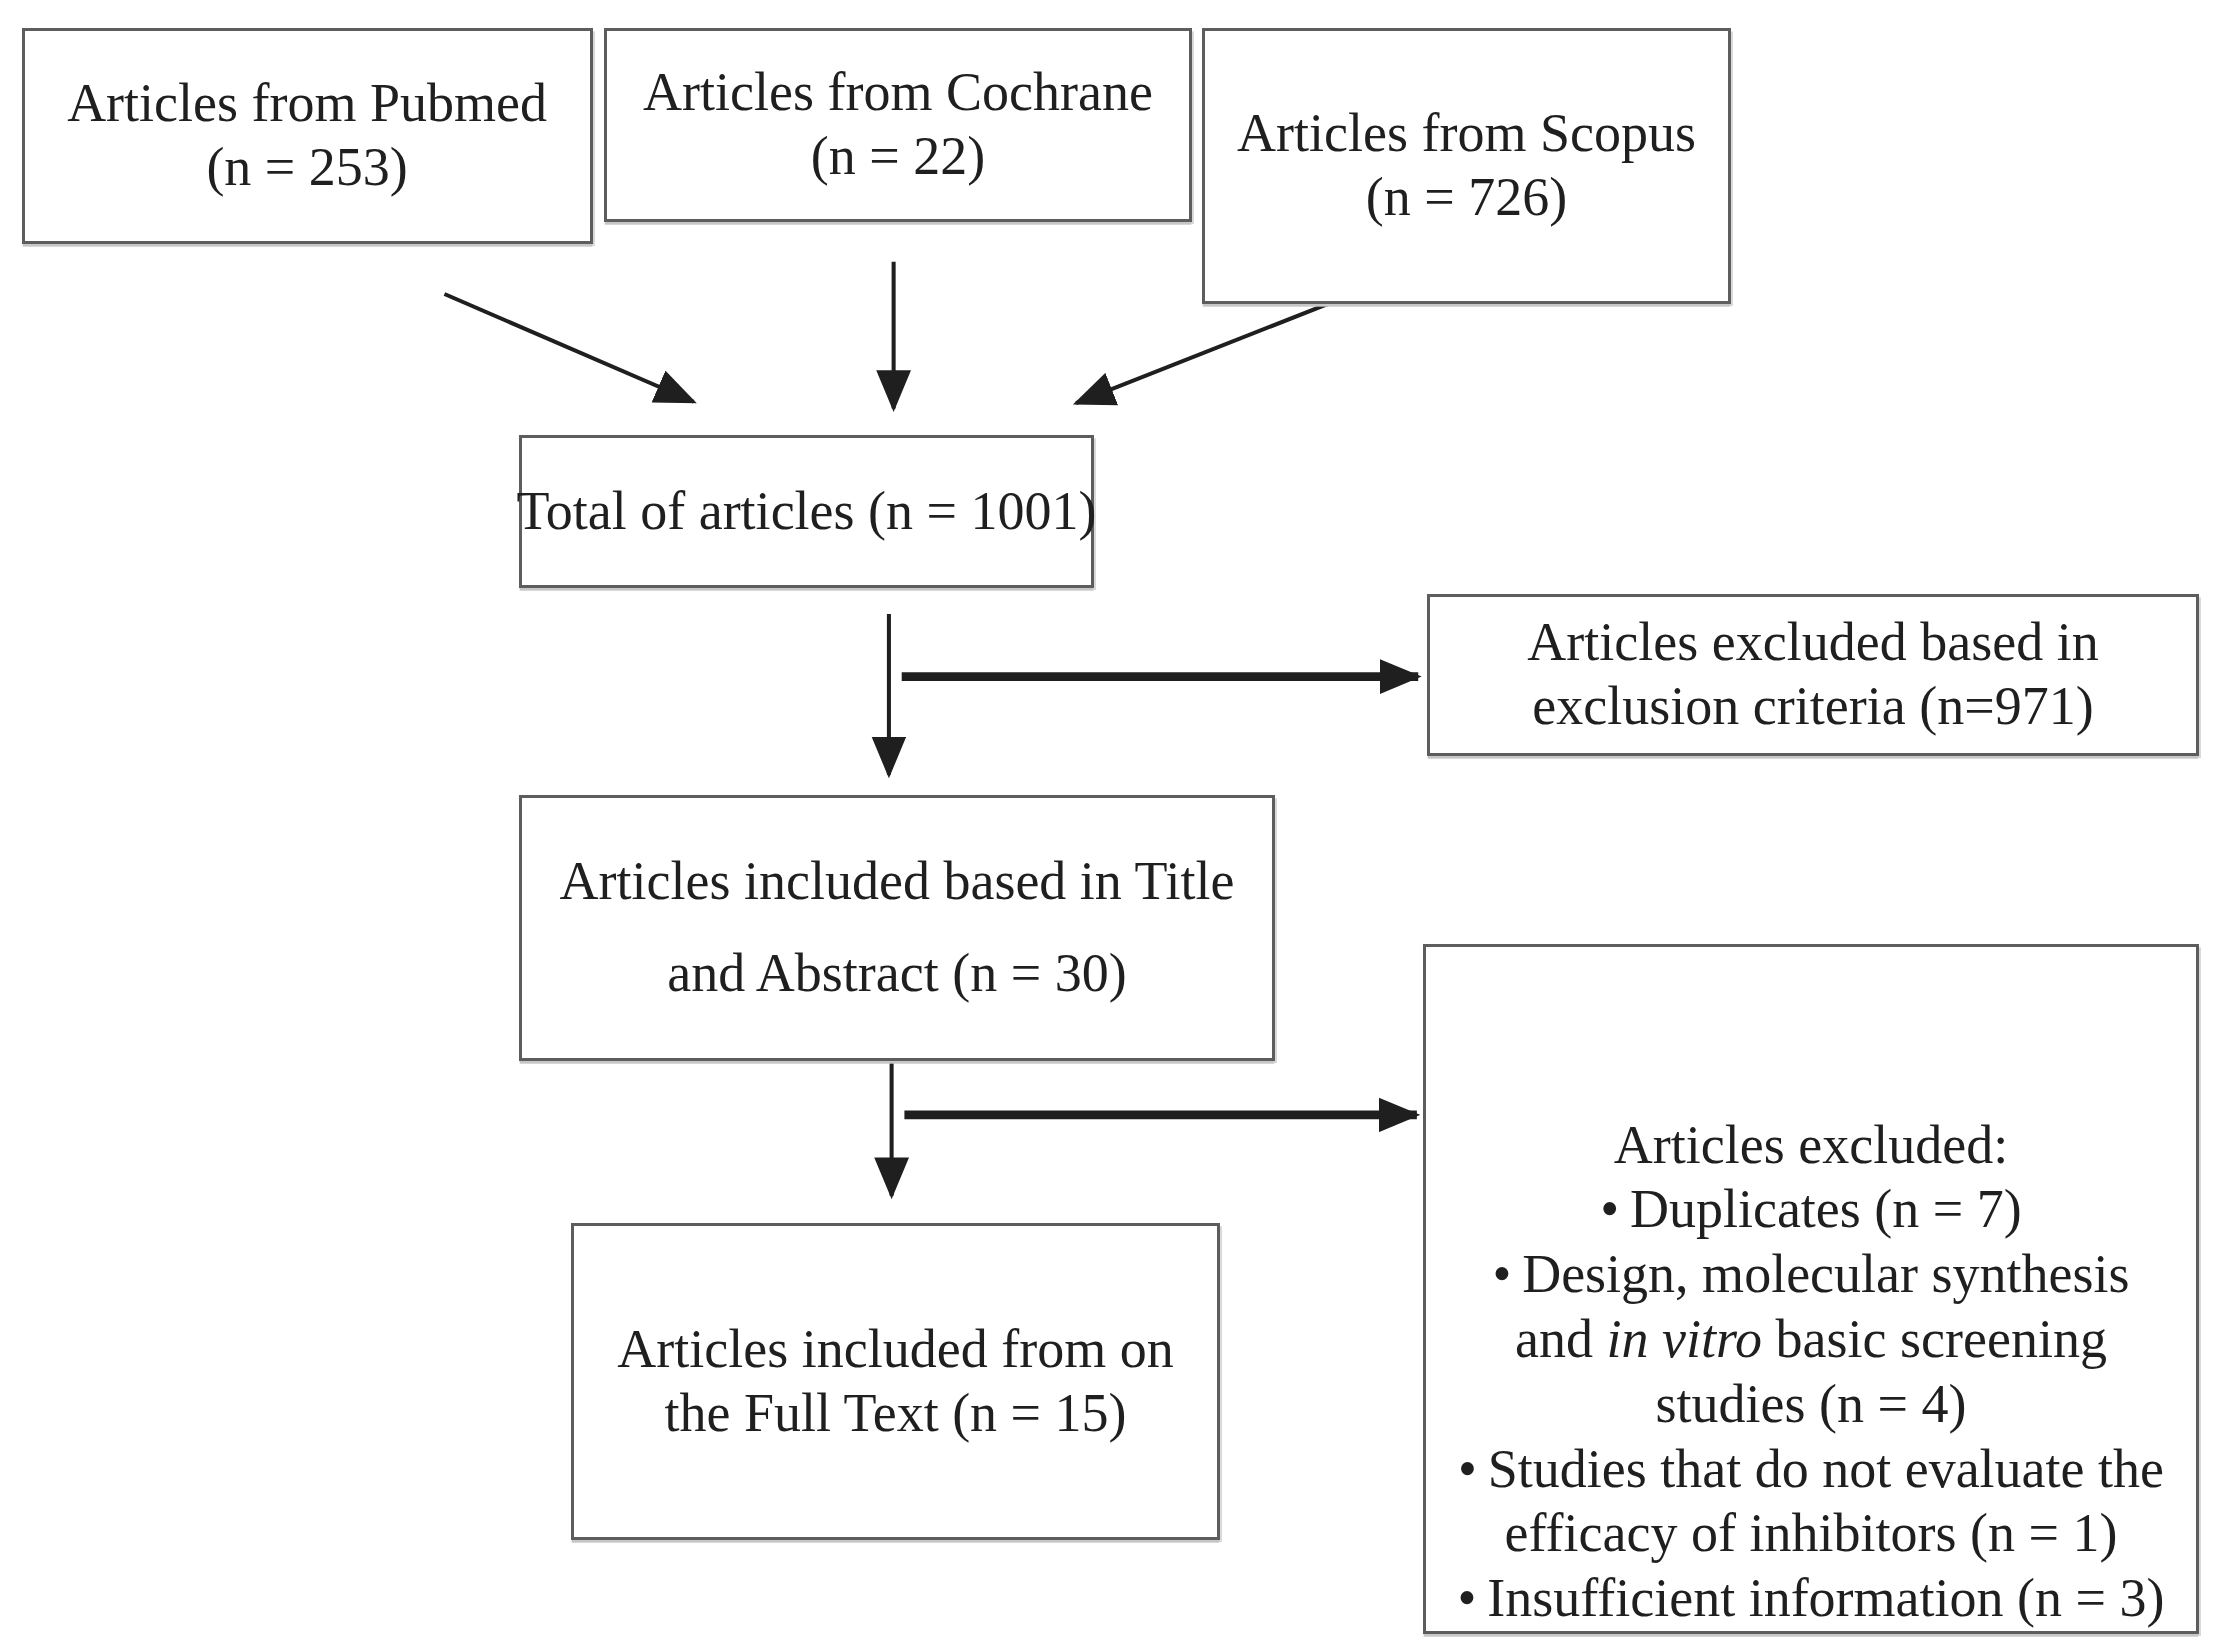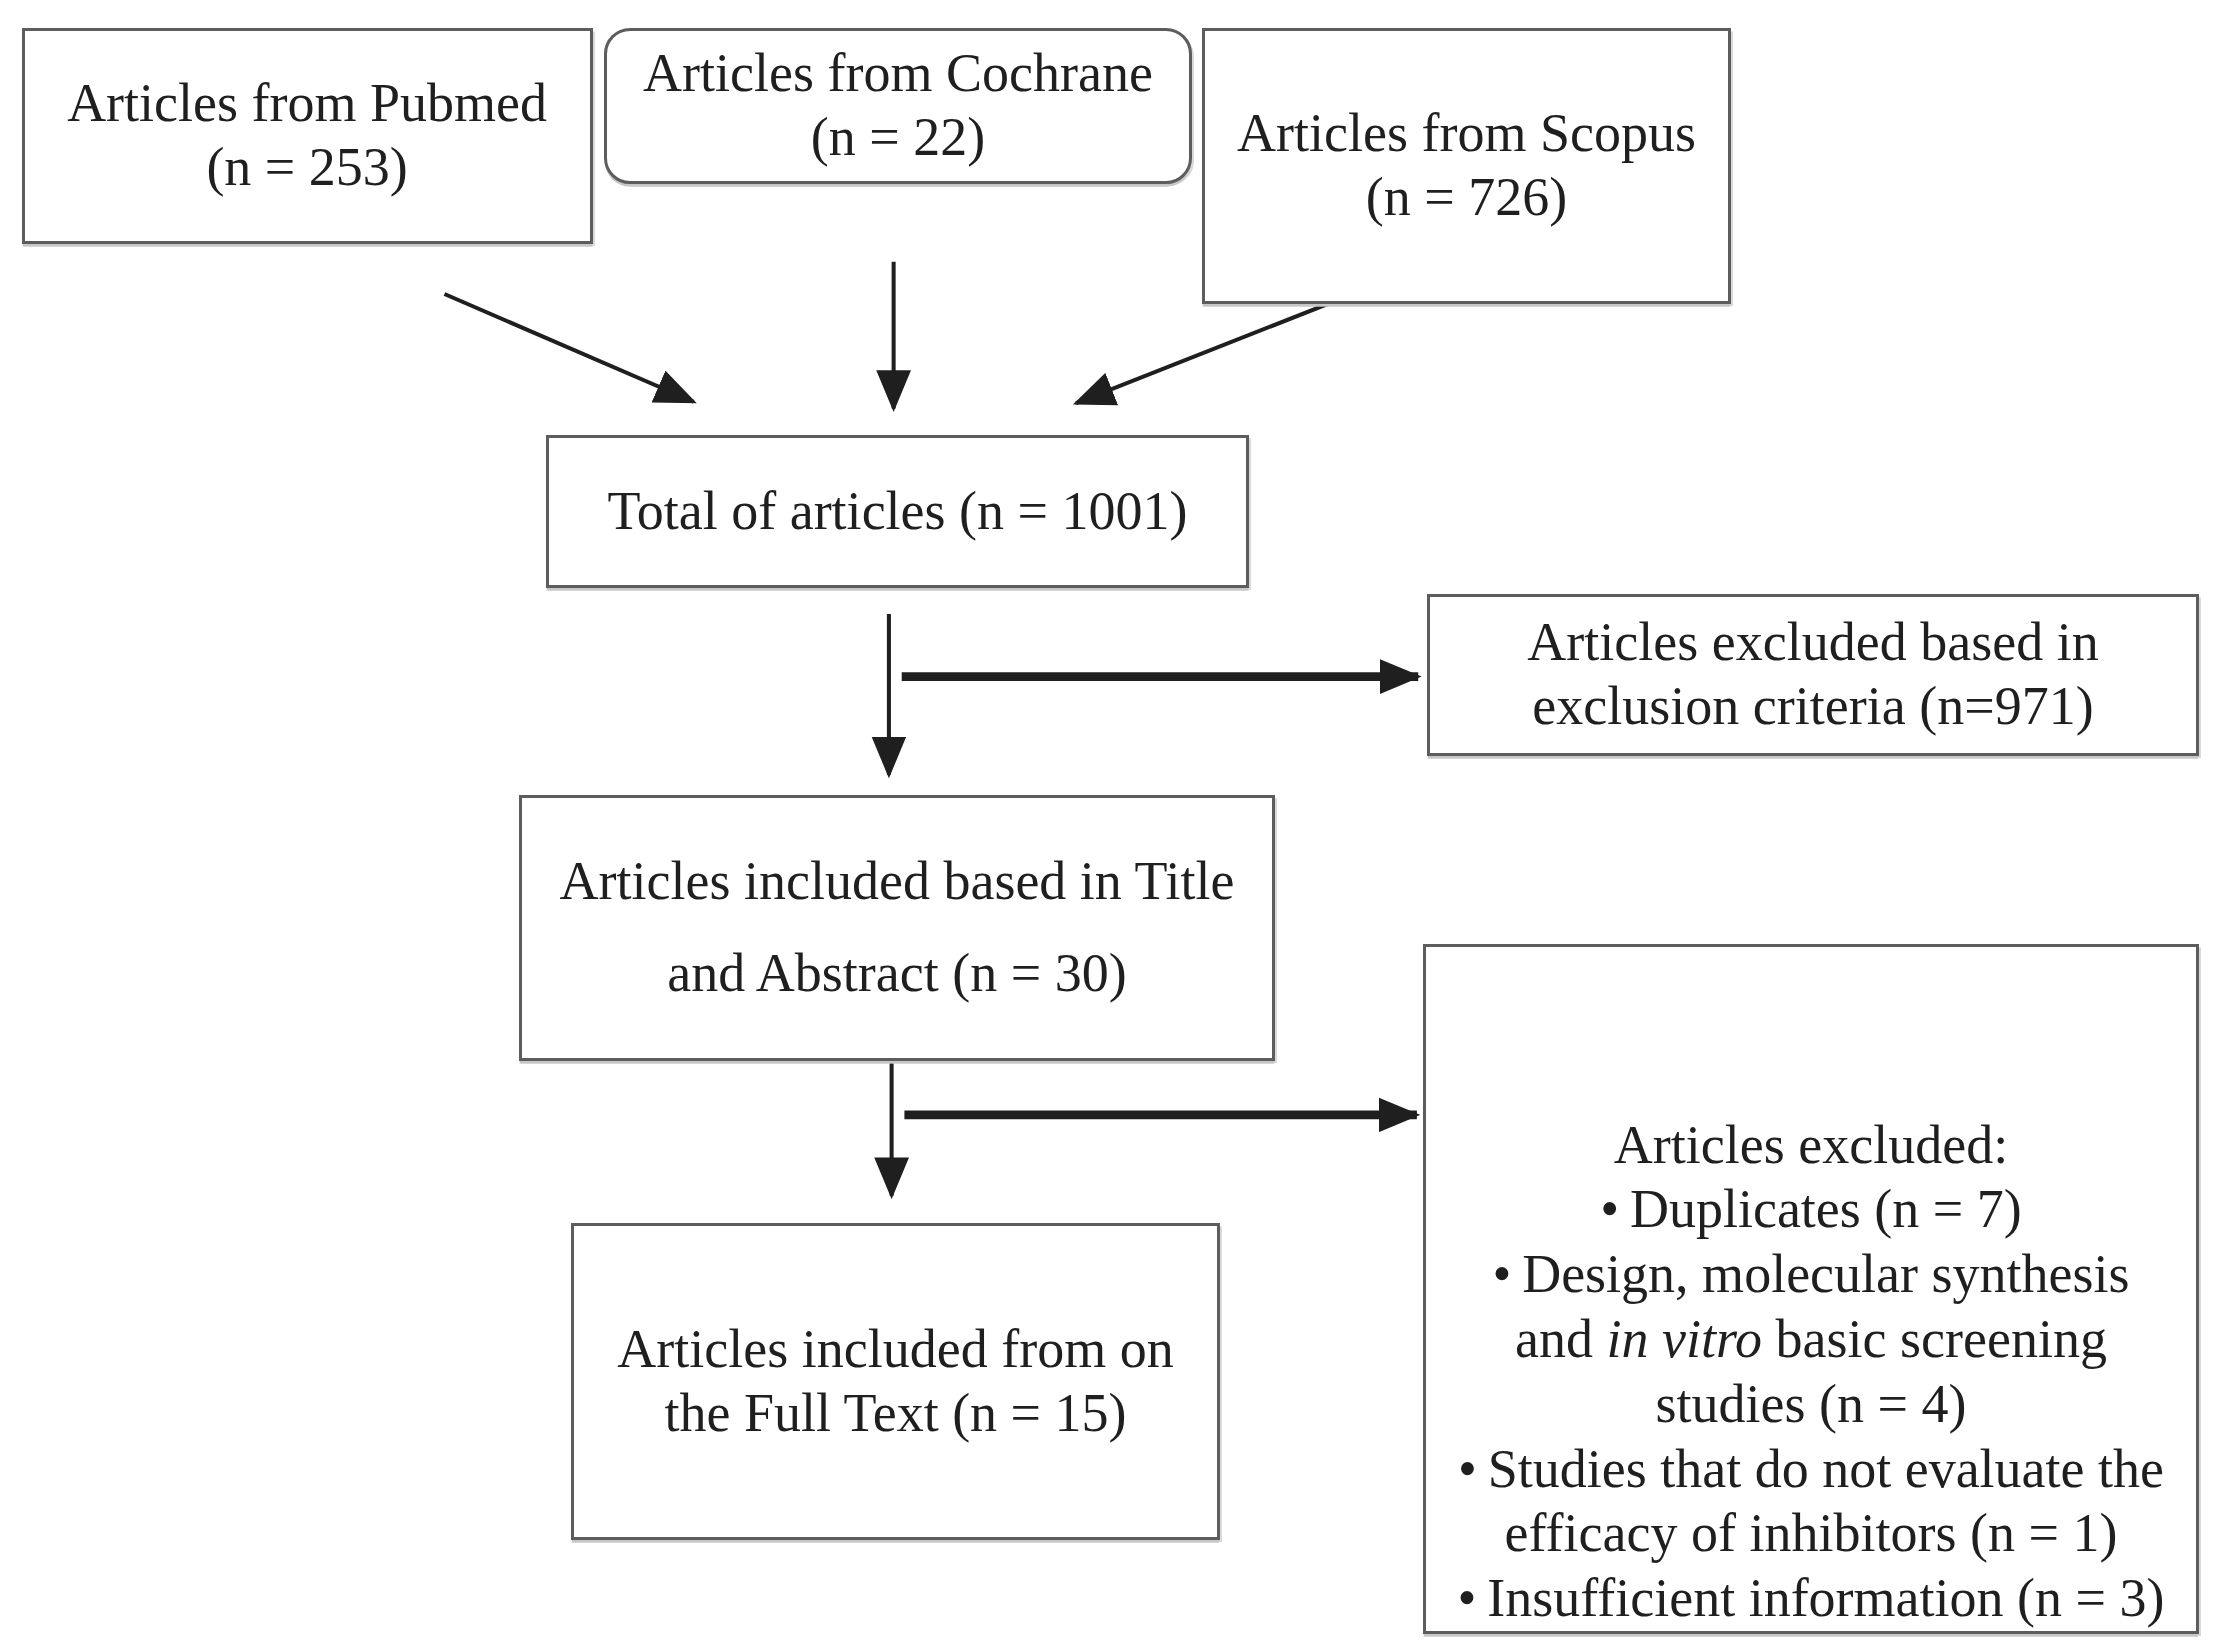--- a/index.html
+++ b/index.html
@@ -37,23 +37,23 @@
     display: flex;
     flex-direction: column;
     justify-content: center;
     align-items: center;
     text-align: center;
     font-size: 54px;
     line-height: 1.18;
   }
   .box .line { white-space: nowrap; }
   .box--pubmed    { left: 21.6px;   top: 28px;   width: 571px;  height: 216px; }
-  .box--cochrane  { left: 604px;  top: 28px;   width: 588px;  height: 156px; border-radius: 26px; }
+  .box--cochrane  { left: 604px;  top: 28px;   width: 588px;  height: 194px; }
   .box--scopus    { left: 1202px; top: 28px;   width: 529px;  height: 276px; }
-  .box--total     { left: 546px;  top: 435px;  width: 703px; height: 153px; }
+  .box--total     { left: 519px;  top: 435px;  width: 575px; height: 153px; }
   .box--excluded-screening { left: 1427px; top: 594px;  width: 772px; height: 162px; }
   .box--title-abstract     { left: 519px;  top: 795px; width: 756px; height: 266px; gap: 28px; }
   .box--full-text          { left: 571px;  top: 1223px; width: 649px;  height: 317px; }
   .box--excluded-full-text {
     left: 1423px; top: 944px; width: 776px; height: 690px;
     justify-content: flex-end;
     padding: 35px 20px 0 20px;
     line-height: 1.2;
   }
   .bullet-item { display: block; }

